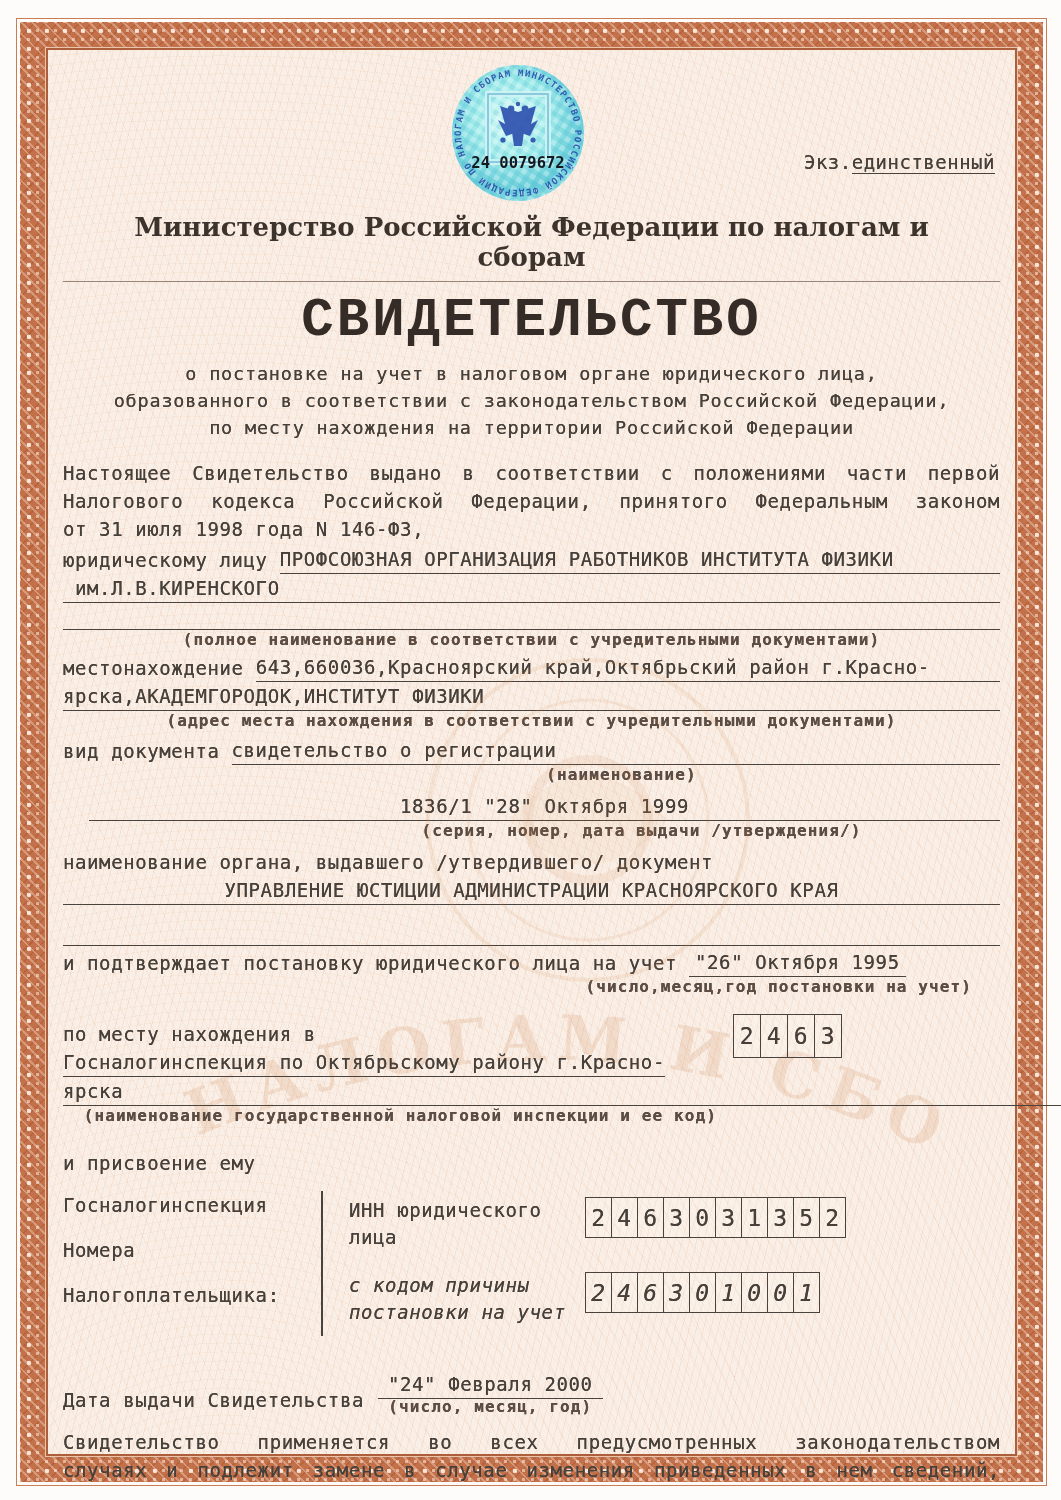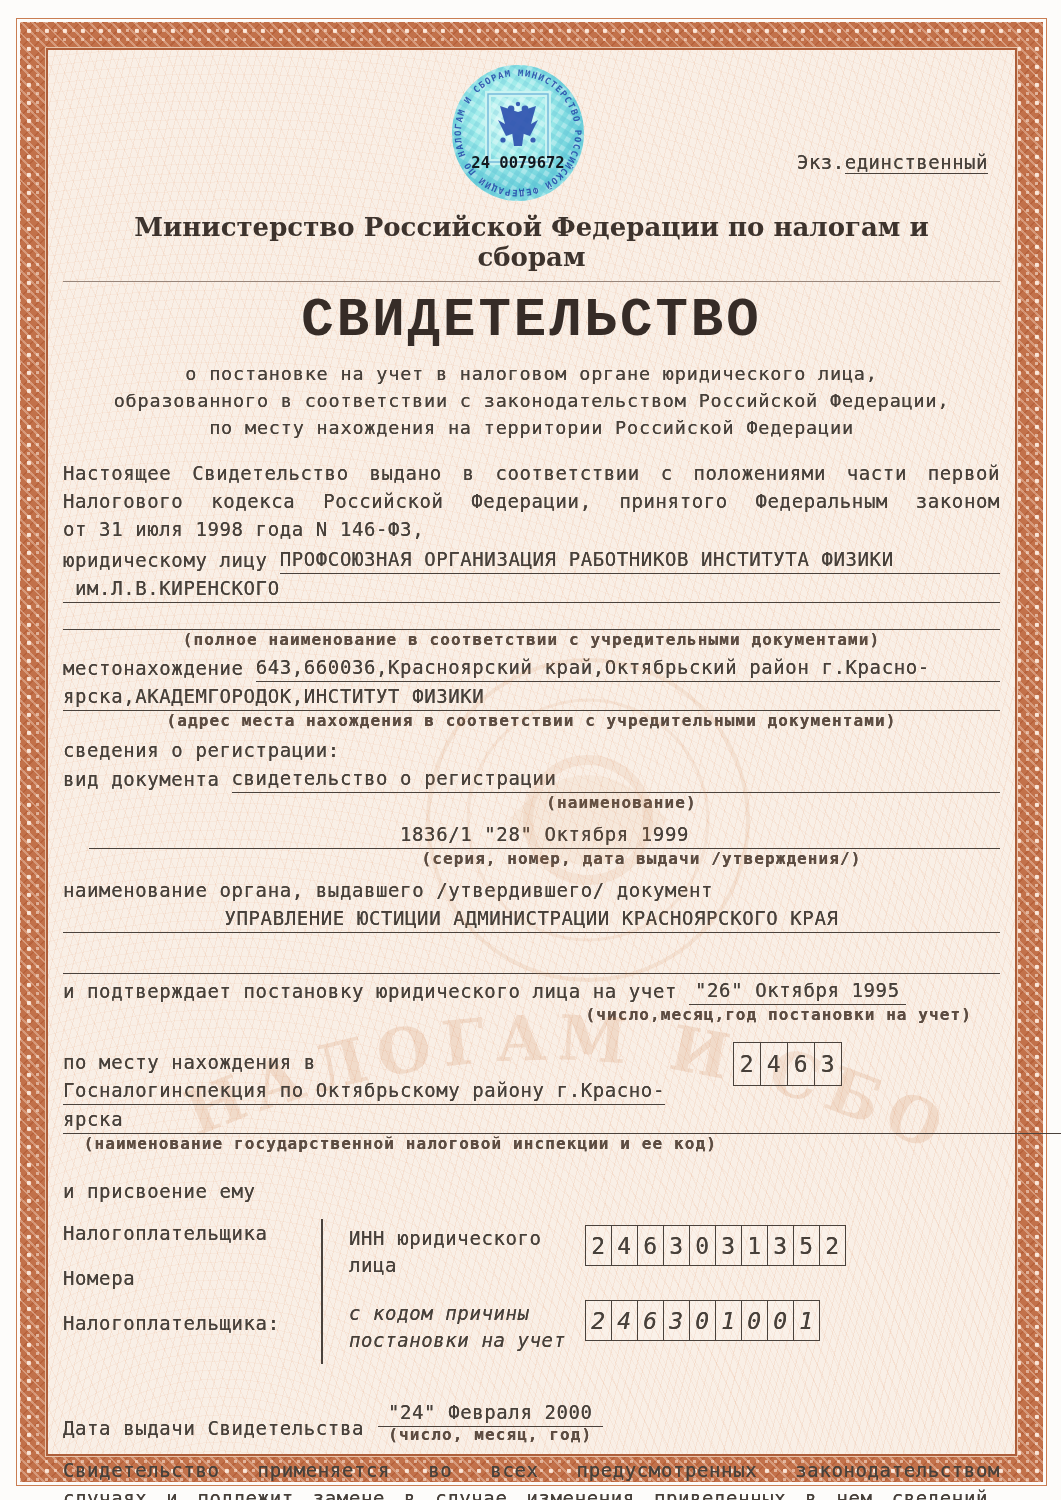--- a/index.html
+++ b/index.html
@@ -36,21 +36,21 @@
   .u      { border-bottom:1.6px solid #4a423c; }
   .u-row  { display:flex; align-items:flex-end; }
   .u-row .lab  { white-space:pre; }
   .u-row .u-text { border-bottom:1.6px solid #4a423c; white-space:pre; }
   .u-row .u-fill { flex:1; border-bottom:1.6px solid #4a423c; height:27px; }
   .blank-line { border-bottom:1.6px solid #4a423c; height:26px; }
   .center { text-align:center; }
 
   .top-area { position:relative; height:150px; }
   .holo { position:absolute; left:50%; top:2px; transform:translateX(-14px) translateX(-50%); }
-  .copy-note { position:absolute; right:12px; top:88px; font-size:19px; letter-spacing:.5px; }
+  .copy-note { position:absolute; right:5px; top:88px; font-size:19px; letter-spacing:.5px; }
 
   .ministry { text-align:center; margin-top:2px; }
   .ministry span {
     display:inline-block; font-family:"DejaVu Serif", serif; font-weight:bold;
     font-size:26px; color:#3d332d; padding:0 28px 9px 28px;
     border-bottom:1px solid #97857a;
   }
   .doc-title {
     text-align:center; margin-top:10px; font-family:Liberation Mono, monospace;
     font-weight:bold; font-size:54px; letter-spacing:3px; color:#362c27; line-height:58px;
@@ -193,21 +193,20 @@
               <span class="u-fill"></span>
       </div>
       <div class="u-row">
         <span class="u-text">ярска,АКАДЕМГОРОДОК,ИНСТИТУТ ФИЗИКИ</span>
               <span class="u-fill"></span>
       </div>
       <div class="caption center caption-c">(адрес места нахождения в соответствии с учредительными документами)</div>
     </div>
 
     <div class="sec mono" style="margin-top:8px">
-      <div>сведения о регистрации:</div>
       <div class="u-row">
         <span class="lab">вид документа </span>
               <span class="u-text">свидетельство о регистрации</span>
               <span class="u-fill"></span>
       </div>
       <div class="caption center caption-c" style="padding-left:180px">(наименование)</div>
 
       <div class="u-row requisites" style="margin-top:10px">
         <span class="fill-col">
           <span class="val" style="display:block">1836/1 "28" Октября 1999</span>
@@ -241,21 +240,21 @@
         <span class="u-text">ярска</span>
               <span class="u-fill ext-fill"></span>
       </div>
       <div class="caption caption-c" style="text-align:center; width:72%">(наименование государственной налоговой инспекции и ее код)</div>
     </div>
 
     <div class="sec mono" style="margin-top:26px">и присвоение ему</div>
 
     <div class="id-block mono">
       <div class="id-left">
-        <div>Налогоплательщика</div>
+        <div>Госналогинспекция</div>
         <div class="gap"></div>
         <div>Номера</div>
         <div class="gap"></div>
         <div>Налогоплательщика:</div>
       </div>
       <div class="id-right">
         <div class="id-row">
           <div class="id-lab">
             <div>ИНН юридического</div>
             <div>лица</div>

